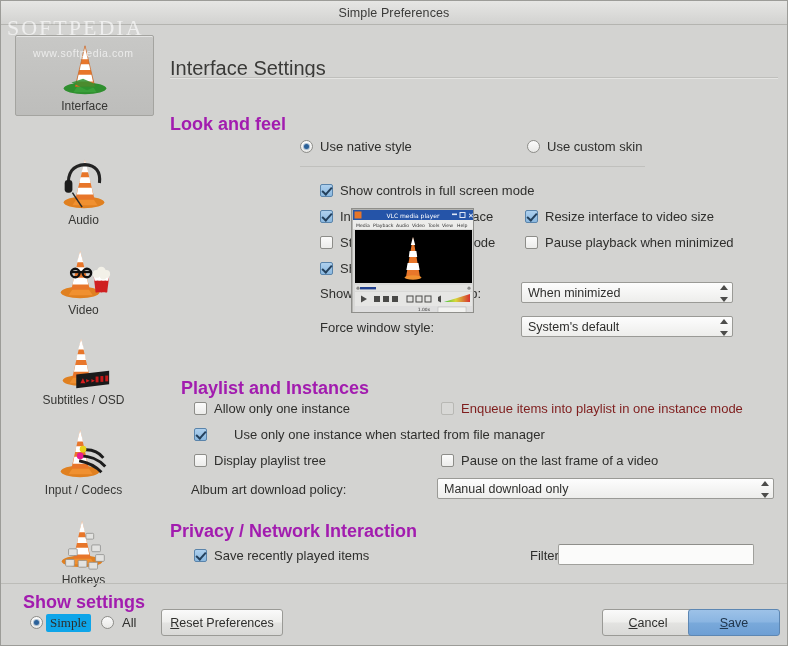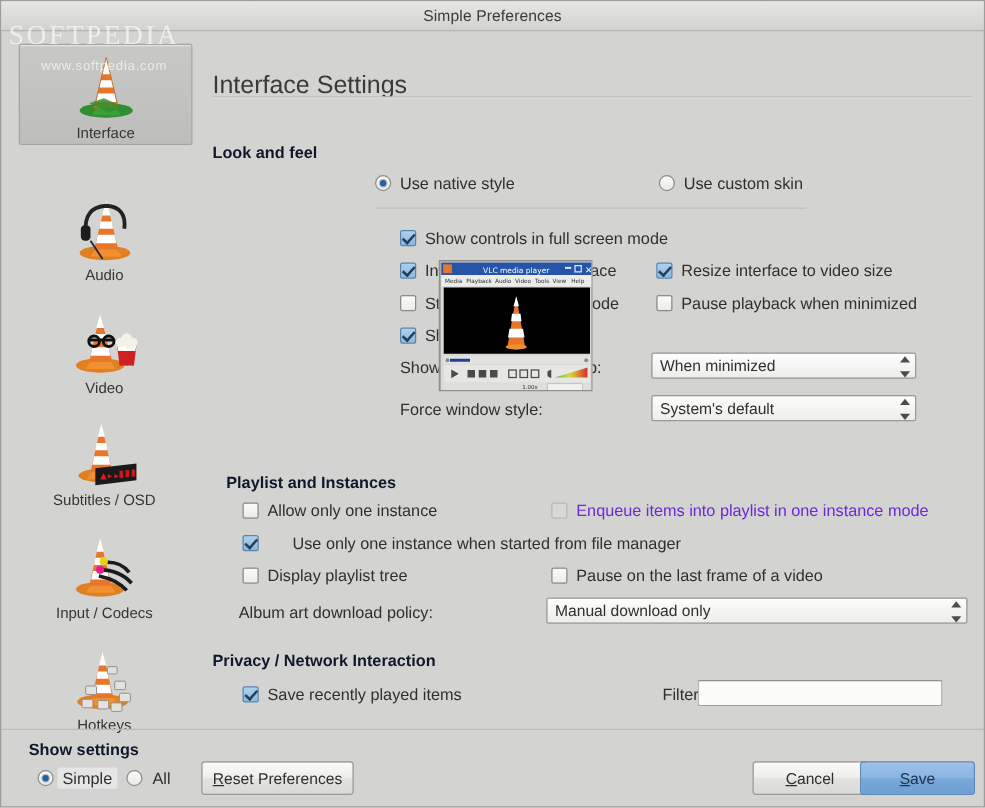--- a/index.html
+++ b/index.html
@@ -79,26 +79,26 @@
   .page-title {
     position: absolute; left: 9px; top: 32px;
     font-size: 20px; color: #3a3a38; font-weight: 400;
   }
   .title-rule {
     position: absolute; left: 9px; top: 52px; width: 608px; height: 1px;
     background: #bfbfbc; border-bottom: 1px solid #e4e4e2;
   }
 
   .group-title {
-    position: absolute; font-size: 13px; font-weight: bold; color: #0f172a;
+    position: absolute; font-size: 18px; font-weight: bold; color: #a21caf;
   }
 
   
   .lbl { position: absolute; font-size: 13px; color: #2f2f2d; white-space: nowrap; }
-  .lbl.disabled { color: #6d28d9; text-align: center; }
+  .lbl.disabled { color: #7f1d1d; text-align: center; }
 
   
   .cb {
     position: absolute; width: 13px; height: 13px; box-sizing: border-box;
     border: 1px solid #8d8d89; border-radius: 2px;
     background: linear-gradient(to bottom, #fbfbfb, #ececea);
   }
   .cb.checked {
     background: linear-gradient(to bottom, #aed0ee, #8bb8df);
     border-color: #5a84ab;
@@ -182,21 +182,21 @@
     cursor: default;
   }
   .btn.primary {
     background: linear-gradient(to bottom, #9dc2e8 0%, #8ab5e2 48%, #79a9da 52%, #6e9fd4 100%);
     border-color: #5d87b3;
     color: #20364d;
   }
   .u { text-decoration: underline; }
 
   .seg-sel {
-    background: #e5e5e5; border-radius: 2px; padding: 1px 4px;
+    background: #0ea5e9; border-radius: 2px; padding: 1px 4px; font-family: Liberation Serif, serif;
   }
 </style>
 </head>
 <body>
 
 <div id="app">
 
   <div class="titlebar">
     <span class="titlebar-text">Simple Preferences</span>
   </div>

